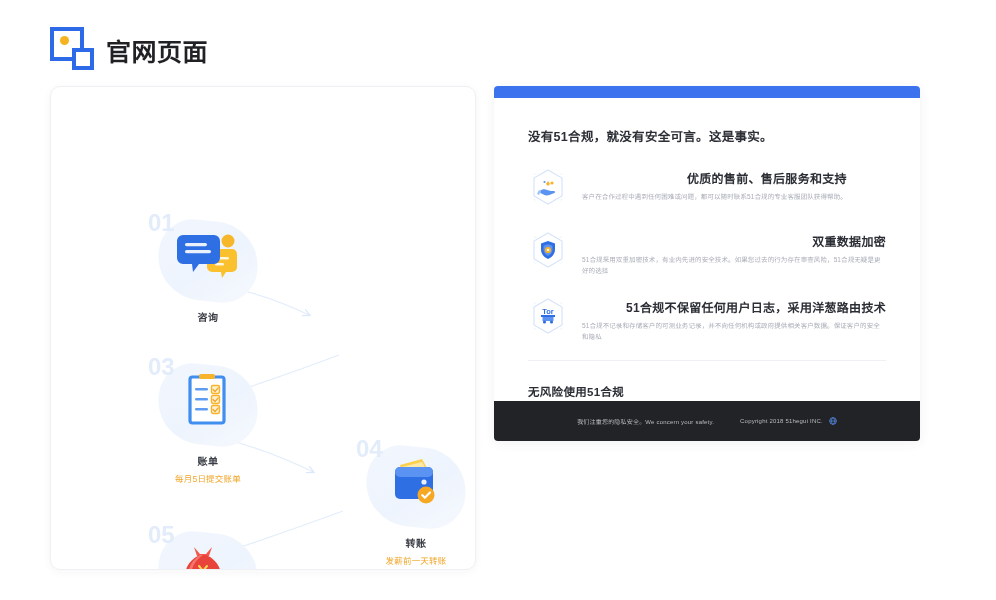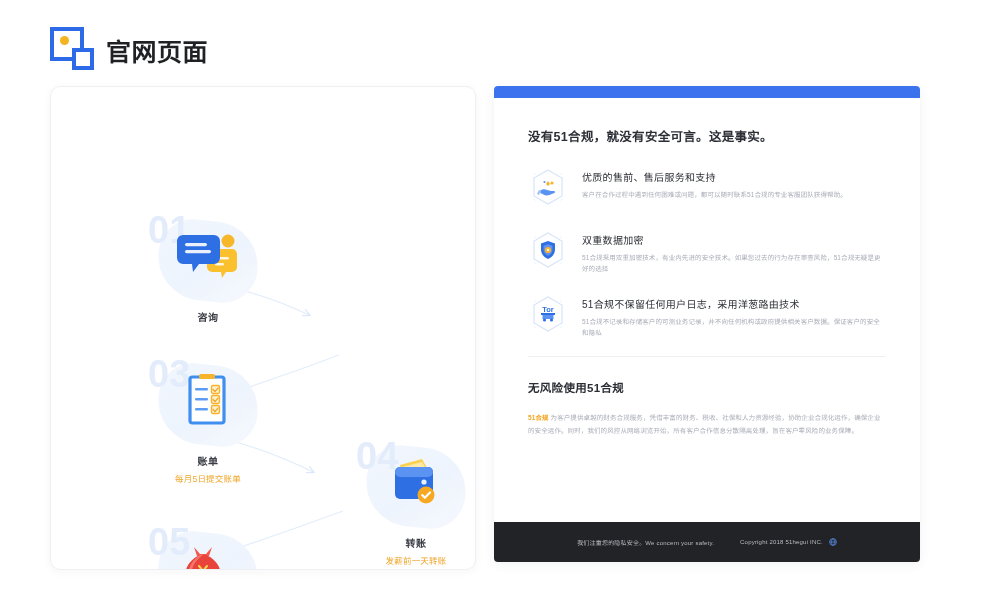--- a/index.html
+++ b/index.html
@@ -50,58 +50,59 @@
   }
   .step-art { position: relative; width: 112px; height: 92px; }
   .step-blob {
     position: absolute; left: 6px; top: 6px; width: 100px; height: 80px;
     background: linear-gradient(140deg,#f2f7fe 0%,#eef4fd 55%,#f6f9fe 100%);
     border-radius: 34px 44px 34px 44px;
     transform: rotate(6deg);
   }
   .step-num {
     position: absolute; left: -4px; top: -6px;
-    font-size: 38px; font-weight: bold; color: #e3ecfb; letter-spacing: 0;
+    font-size: 24px; font-weight: bold; color: #e3ecfb; letter-spacing: 0;
     font-family: "Liberation Sans", sans-serif;
   }
   .step-icon { position: absolute; left: 22px; top: 12px; }
   .step-label {
     margin-top: 2px; font-size: 10px; font-weight: bold; color: #3a3d45;
     letter-spacing: .5px;
   }
   .step-sub { margin-top: 4px; font-size: 8.5px; color: #f0a62a; letter-spacing: .2px; }
 
   #step-1 { left: 92px;  top: 128px; }
   #step-2 { left: 300px; top: 196px; }
   #step-3 { left: 92px;  top: 272px; }
   #step-4 { left: 300px; top: 354px; }
   #step-5 { left: 92px;  top: 440px; }
 
   
   .info-card {
     position: absolute; left: 494px; top: 86px;
-    width: 426px; height: 476px;
+    width: 426px; height: 355px;
     background: #fff; border-radius: 4px;
     box-shadow: 0 2px 12px rgba(40,50,80,.07);
     overflow: hidden;
   }
   .info-topbar { height: 12px; background: #3d72ee; }
   .info-body { padding: 28px 34px 0 34px; }
   .info-heading {
     font-size: 12.5px; font-weight: bold; color: #2b2e35;
     letter-spacing: .3px; margin-bottom: 20px;
   }
   .feature {
     display: flex; gap: 14px; margin-bottom: 17px; align-items: flex-start;
   }
   .hex-wrap { position: relative; width: 40px; height: 44px; flex: none; margin-top: 2px; }
   .feature-text { padding-top: 4px; }
   .feature-title {
-    font-size: 10px; font-weight: normal; color: #2b2e35; letter-spacing: .3px;
+    font-size: 12px; font-weight: bold; color: #2b2e35; letter-spacing: .3px;
     margin-bottom: 5px;
+    text-align: right;
   }
   .feature-desc {
     font-size: 6.5px; color: #a9adb7; line-height: 1.75; letter-spacing: .1px;
     max-width: 312px;
   }
   .divider { height: 1px; background: #eef0f3; margin: 14px 34px 0 34px; }
   .risk-block { padding: 22px 34px 0 34px; }
   .risk-title {
     font-size: 11.5px; font-weight: bold; color: #2b2e35;
     letter-spacing: .3px; margin-bottom: 16px;

